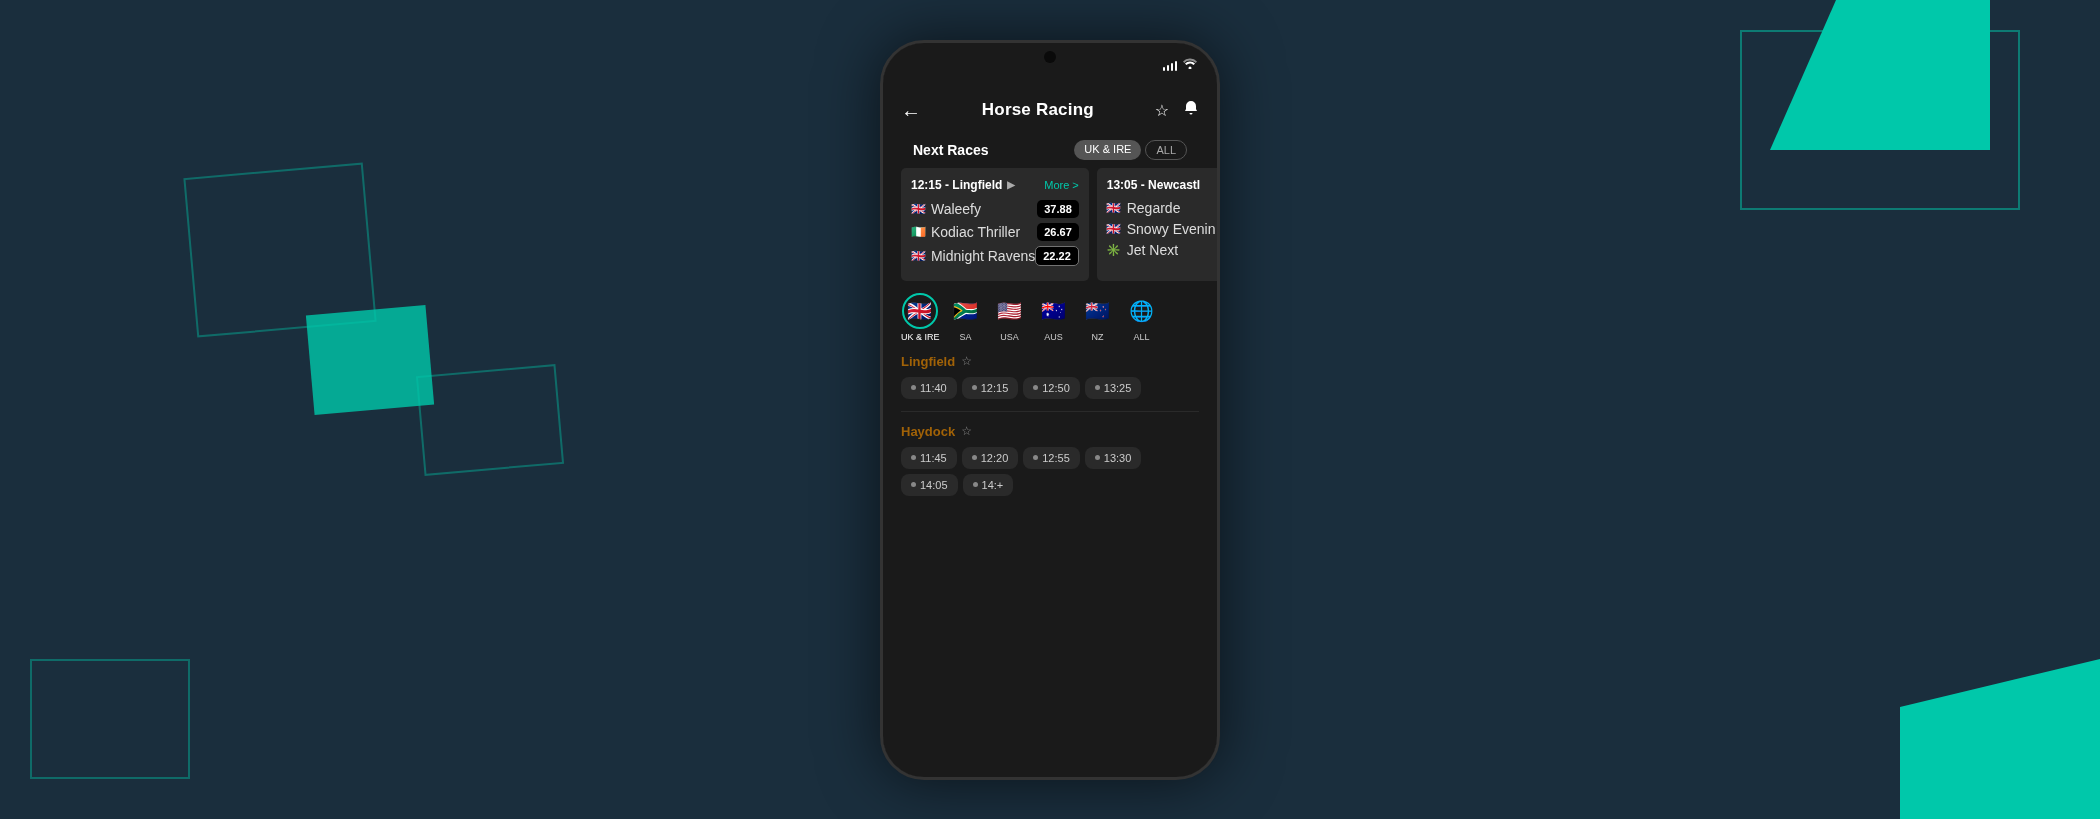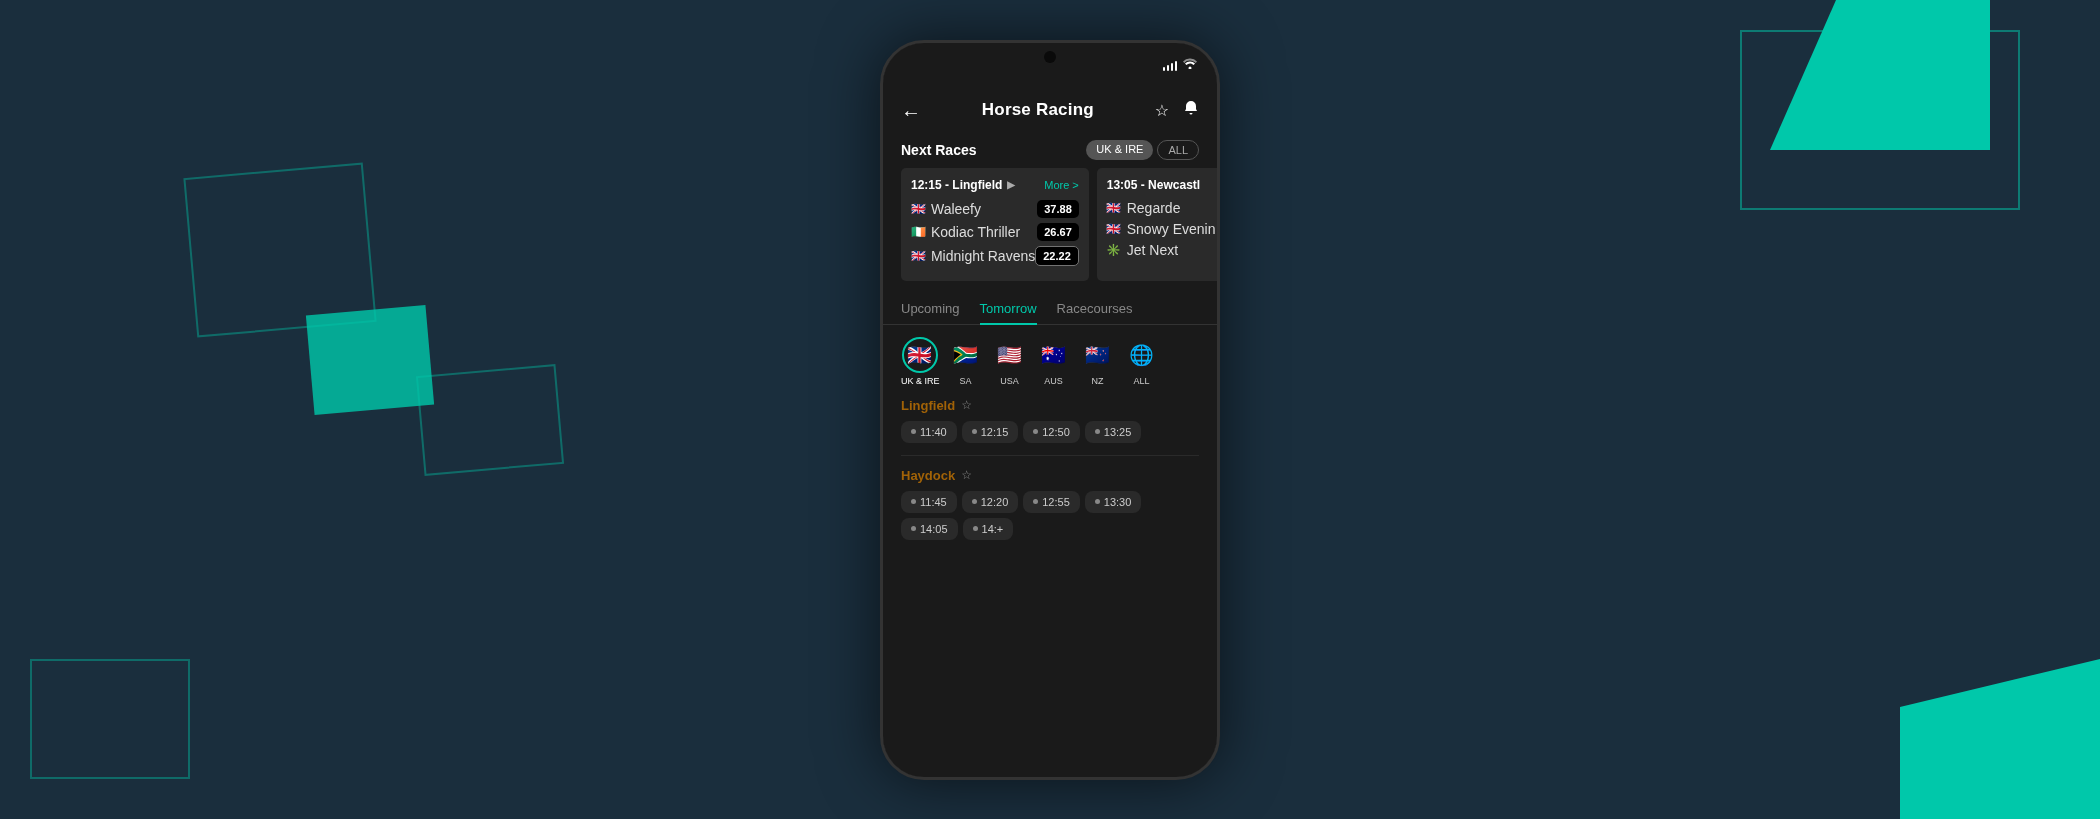--- a/index.html
+++ b/index.html
@@ -173,21 +173,21 @@
       color: white;
       font-size: 16px;
       cursor: pointer;
     }
 
     
     .section-header {
       display: flex;
       align-items: center;
       justify-content: space-between;
-      padding: 8px 18px 8px;
+      padding: 8px 30px 8px;
     }
 
     .section-title {
       color: white;
       font-size: 14px;
       font-weight: 600;
     }
 
     .filter-tabs-small {
       display: flex;
@@ -546,25 +546,20 @@
           </div>
           <div class="race-horse-row">
             <div class="horse-info">
               <span class="horse-flag">✳️</span>
               <span class="horse-name">Jet Next</span>
             </div>
           </div>
         </div>
       </div>
 
-      <div class="main-tabs">
-        <span class="main-tab inactive">Upcoming</span>
-        <span class="main-tab active">Tomorrow</span>
-        <span class="main-tab inactive">Racecourses</span>
-      </div>
 
       <div class="country-filter">
         <div class="country-item">
           <div class="country-flag-circle selected">
             <span>🇬🇧</span>
           </div>
           <span class="country-label selected">UK &amp; IRE</span>
         </div>
         <div class="country-item">
           <div class="country-flag-circle">

